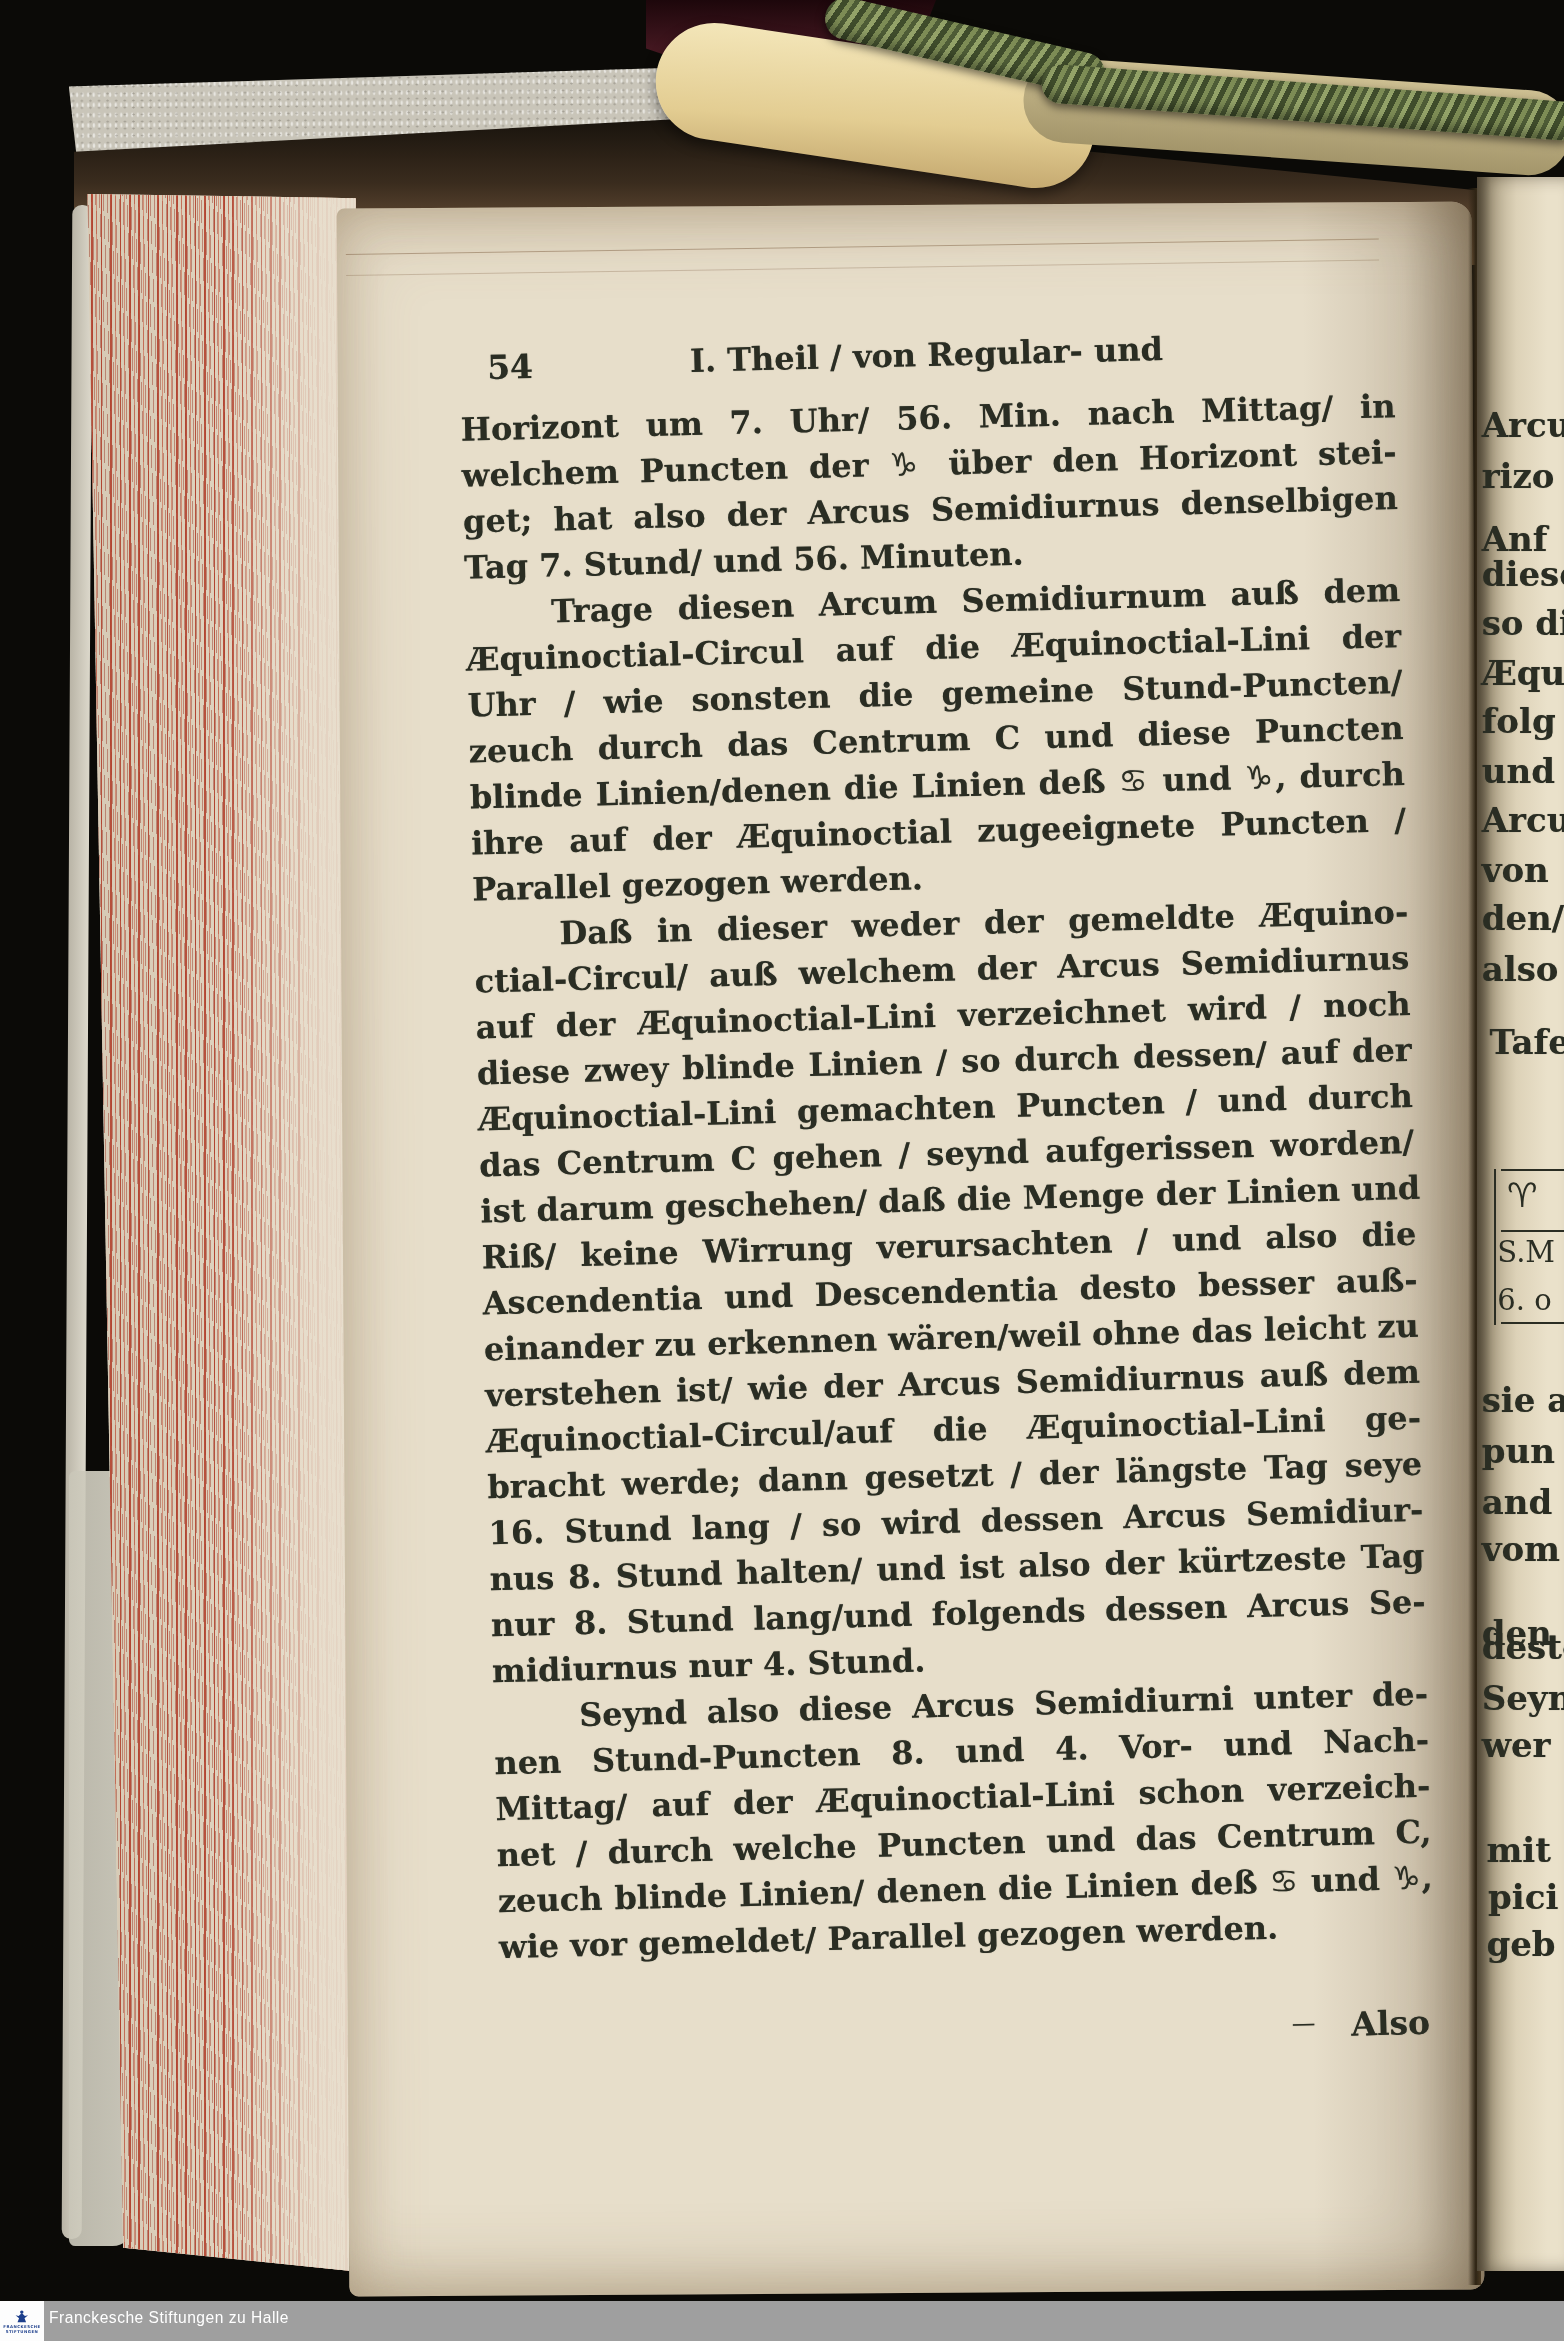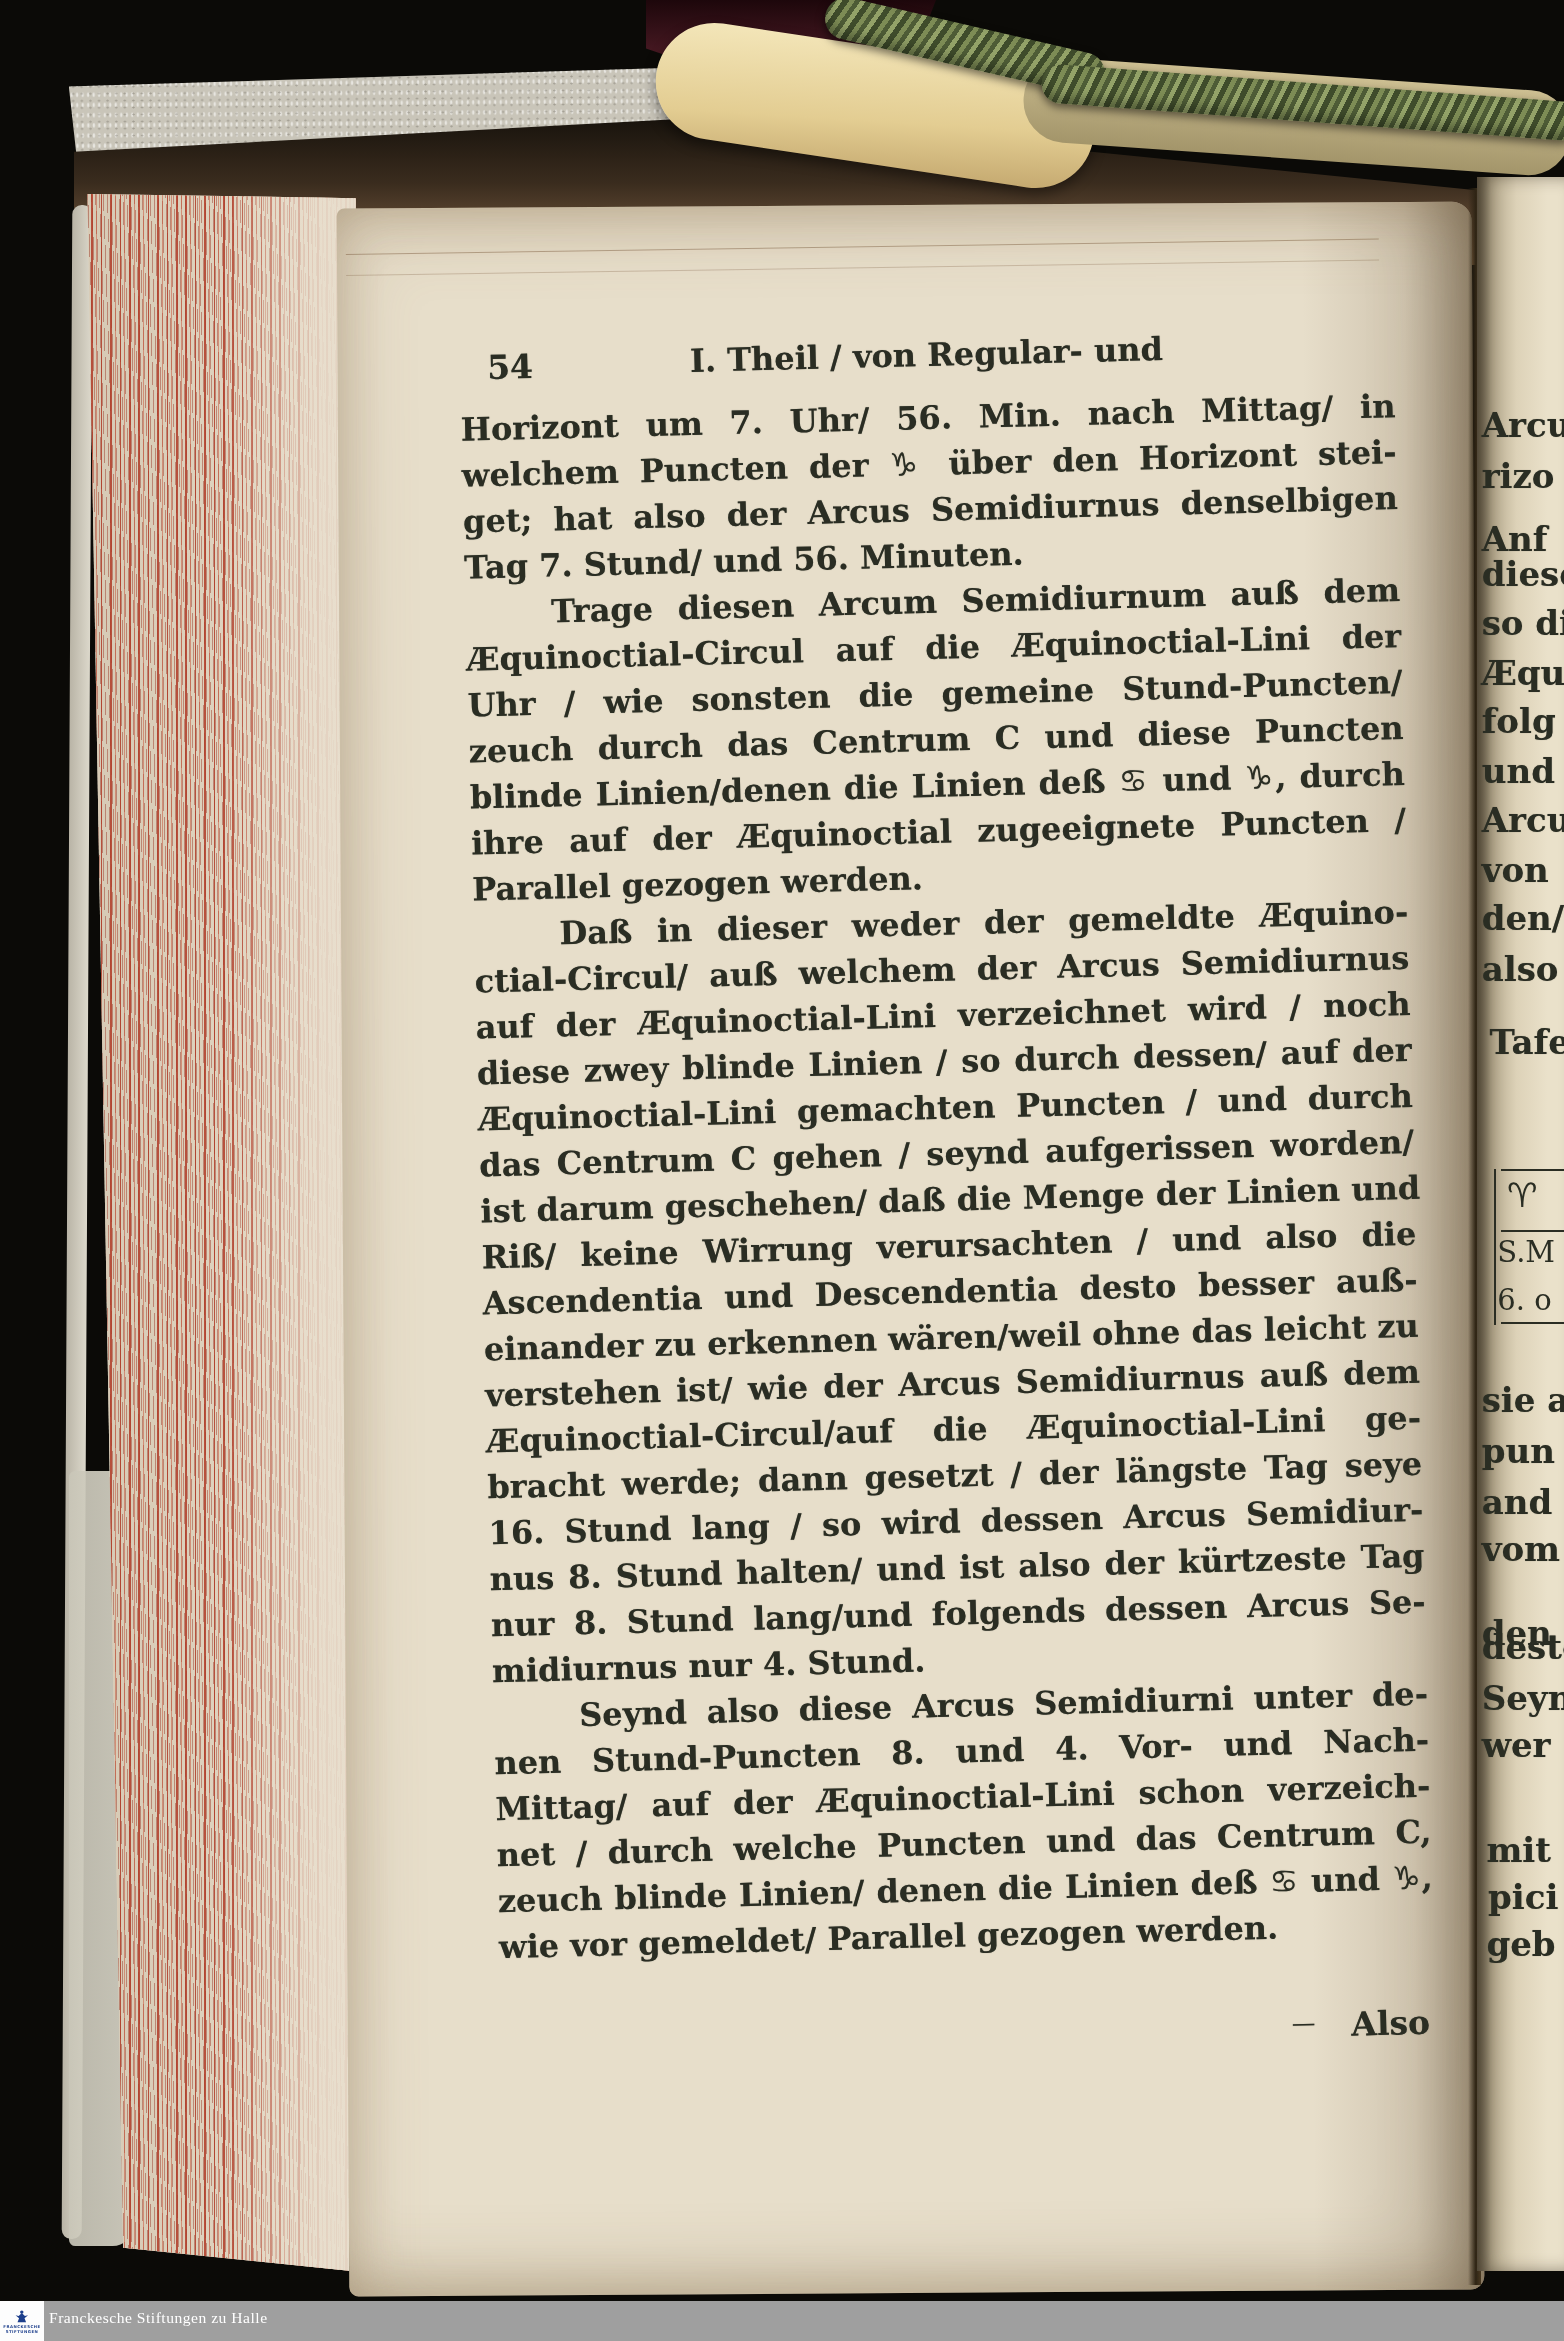--- a/index.html
+++ b/index.html
@@ -86,21 +86,21 @@
     background:linear-gradient(180deg,#cdbf92,#a3956a);transform:rotate(4deg);}
   .ribbon{position:absolute;border-radius:22px;
     background:repeating-linear-gradient(112deg,#7d8c55 0 4.7px,#4e5c36 4.7px 9.4px,#93a268 9.4px 14px,#3f4c2b 14px 19.6px);
     box-shadow:0 3.9px 8.6px rgba(0,0,0,.5),inset 0 -7px 11px rgba(0,0,0,.32);}
   .ribbon.a{left:822px;top:25px;width:286px;height:42px;transform:rotate(13deg);}
   .ribbon.b{left:1041px;top:83px;width:540px;height:39px;transform:rotate(4.2deg);}
 
   
   .wm-bar{position:absolute;left:0;top:2301px;width:1565px;height:41px;background:#9f9f9f;}
   .wm-text{position:absolute;left:49px;top:7.8px;font-size:15.6px;color:#fff;letter-spacing:0.5px;
-    font-family:Liberation Serif, serif;}
+    font-family:Liberation Sans, sans-serif;}
   .wm-logo-box{position:absolute;left:0;top:2301px;width:44px;height:41px;background:#fdfdfd;
     display:flex;flex-direction:column;align-items:center;justify-content:center;gap:0.8px;}
   .wm-logo-box .lg{font-size:3.9px;letter-spacing:0.5px;color:#1d3f8c;font-weight:700;
     font-family:"DejaVu Sans","Liberation Sans",sans-serif;line-height:3.9px;}
 </style>
 </head>
 <body>
 
 <div class="stage">
 

